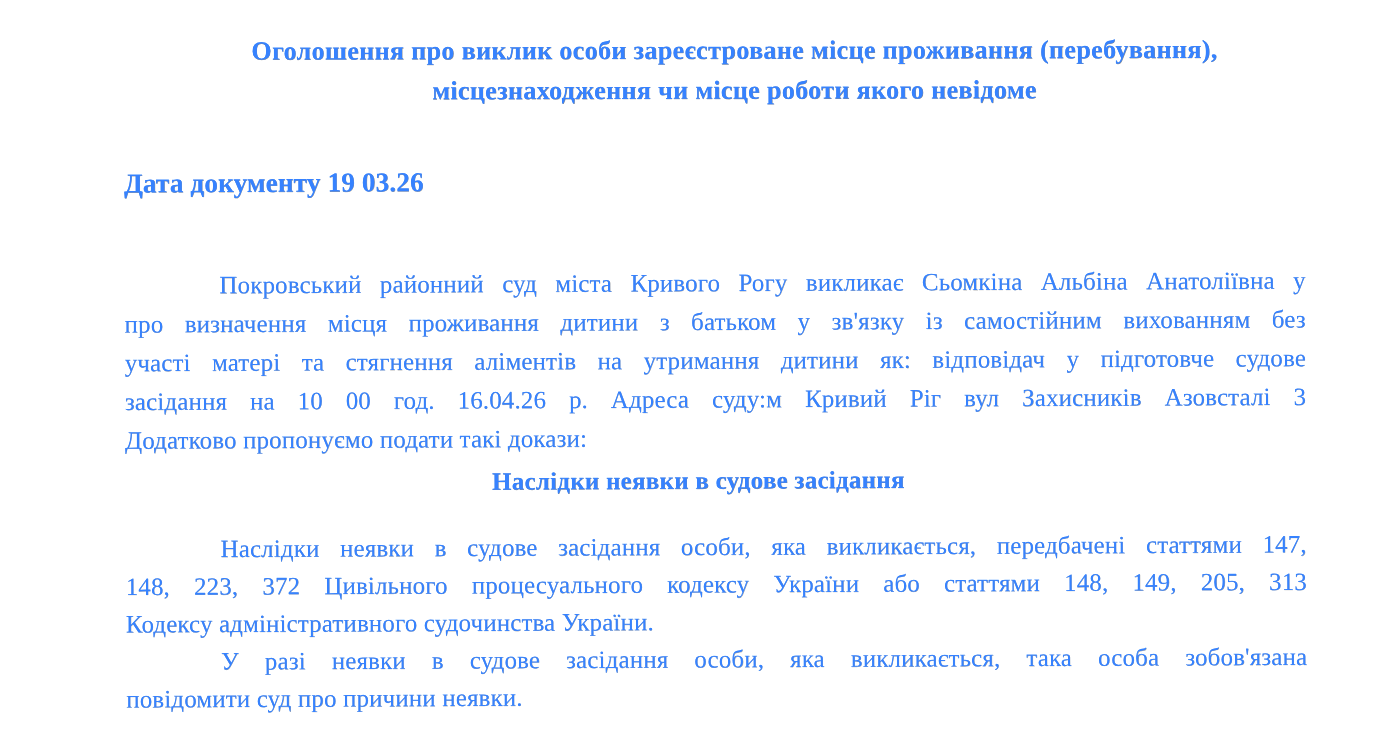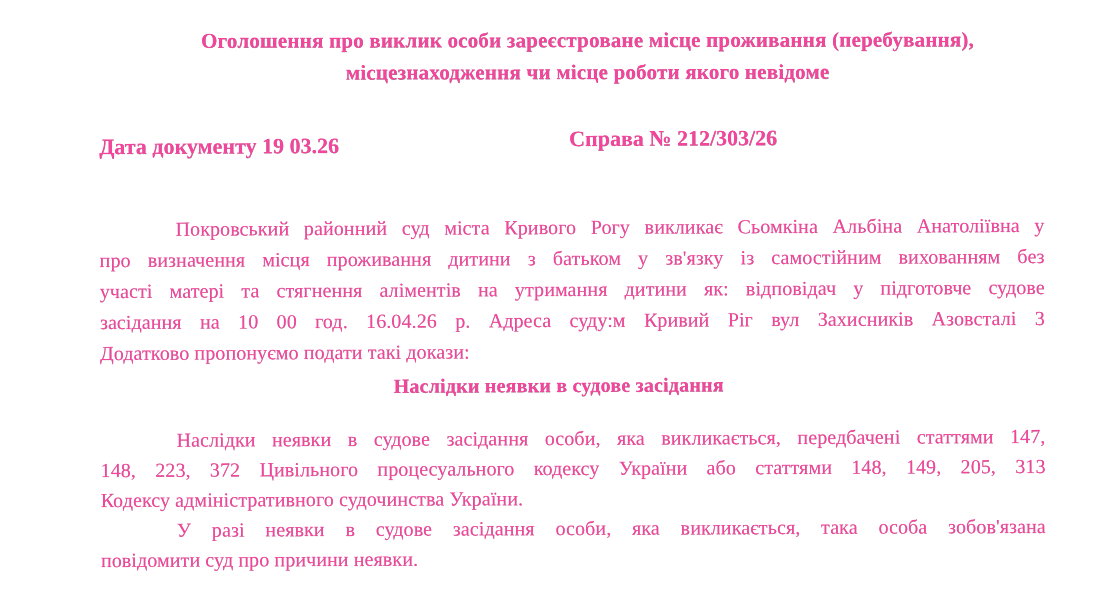--- a/index.html
+++ b/index.html
@@ -7,21 +7,21 @@
     padding: 0;
     background: #ffffff;
   }
   .page {
     position: relative;
     width: 1115px;
     height: 597px;
     background: #ffffff;
     overflow: hidden;
     font-family: "Liberation Serif", "DejaVu Serif", serif;
-    color: #ec4899;
+    color: #3b82f6;
     filter: contrast(1.08);
   }
   .content {
     margin-left: 100px;
     width: 945px;
     padding-top: 24px;
   }
   
   .scan-skew {
     transform: rotate(-0.25deg);
@@ -93,21 +93,20 @@
 
     <div class="doc-title">
       <span class="line">Оголошення про виклик особи зареєстроване місце проживання (перебування),</span>
       <span class="line">місцезнаходження чи місце роботи якого невідоме</span>
     </div>
 
     <div class="scan-skew">
 
       <div class="meta-row">
         <span class="meta-date">Дата документу 19 03.26</span>
-        <span class="meta-case">Справа № 212/303/26</span>
       </div>
 
       <div class="para para-summons">
         <span class="line jl ind">Покровський районний суд міста Кривого Рогу викликає Сьомкіна Альбіна Анатоліївна у</span>
         <span class="line jl">про визначення місця проживання дитини з батьком у зв'язку із самостійним вихованням без</span>
         <span class="line jl">участі матері та стягнення аліментів на утримання дитини як: відповідач у підготовче судове</span>
         <span class="line jl">засідання на 10 00 год. 16.04.26 р. Адреса суду:м Кривий Ріг вул Захисників Азовсталі 3</span>
         <span class="line plain">Додатково пропонуємо подати такі докази:</span>
       </div>
 

